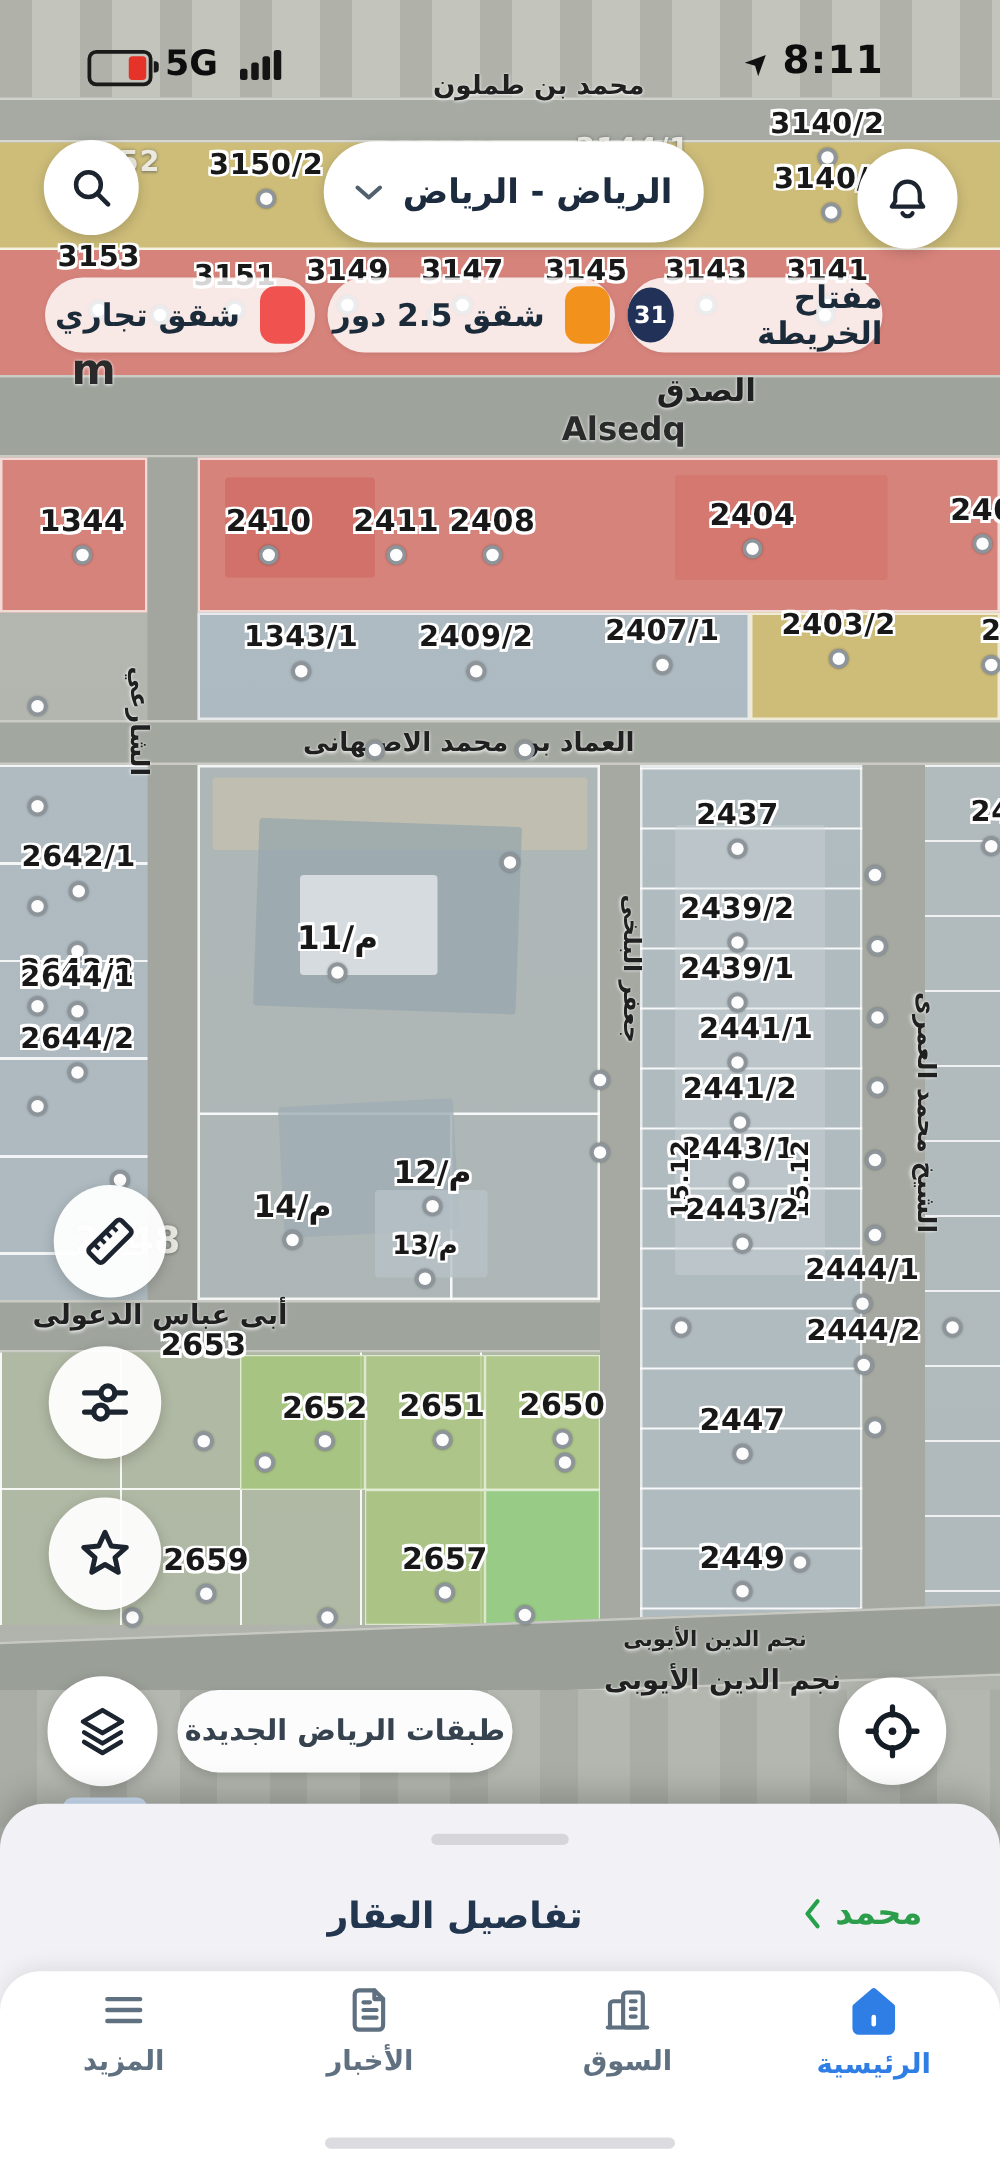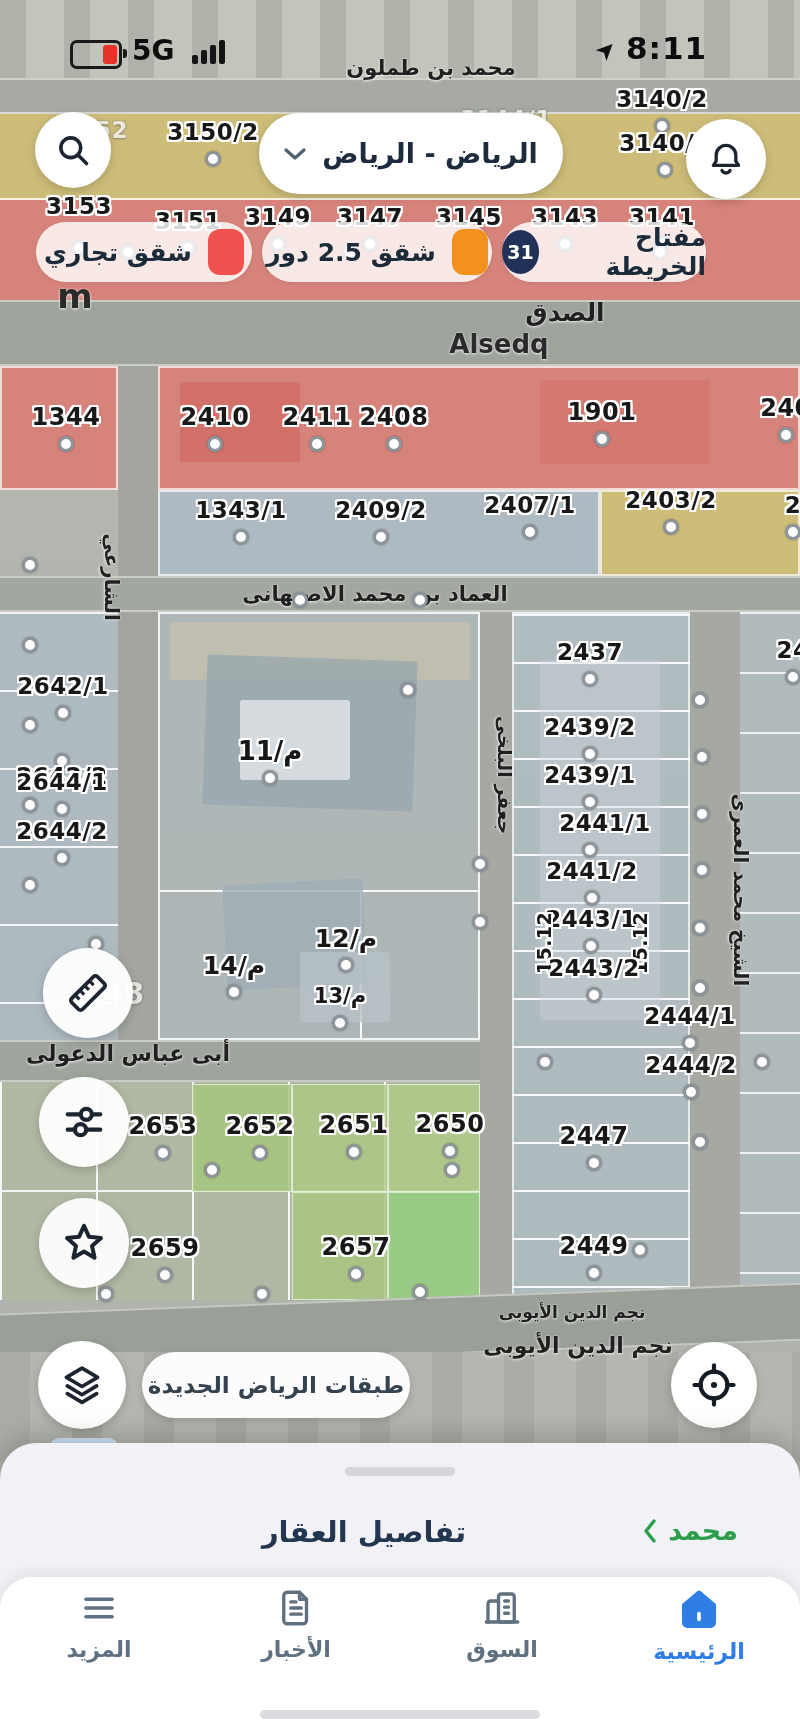--- a/index.html
+++ b/index.html
@@ -178,21 +178,21 @@
       <span class="lbl" style="left: 188px; top: 221px; font-size: 23px;">3151</span>
       <span class="lbl" style="left: 278px; top: 217px; font-size: 23px;">3149</span>
       <span class="lbl" style="left: 370px; top: 217px; font-size: 23px;">3147</span>
       <span class="lbl" style="left: 469px; top: 217px; font-size: 23px;">3145</span>
       <span class="lbl" style="left: 565px; top: 217px; font-size: 23px;">3143</span>
       <span class="lbl" style="left: 662px; top: 217px; font-size: 23px;">3141</span>
       <span class="lbl" style="left: 66px; top: 417px; font-size: 24px;">1344</span>
       <span class="lbl" style="left: 215px; top: 417px; font-size: 24px;">2410</span>
       <span class="lbl" style="left: 317px; top: 417px; font-size: 24px;">2411</span>
       <span class="lbl" style="left: 394px; top: 417px; font-size: 24px;">2408</span>
-      <span class="lbl" style="left: 602px; top: 412px; font-size: 24px;">1901</span>
+      <span class="lbl" style="left: 602px; top: 412px; font-size: 24px;">2404</span>
       <span class="lbl" style="left: 786px; top: 408px; font-size: 24px;">240</span>
       <span class="lbl" style="left: 241px; top: 510px; font-size: 23px;">1343/1</span>
       <span class="lbl" style="left: 381px; top: 510px; font-size: 23px;">2409/2</span>
       <span class="lbl" style="left: 530px; top: 505px; font-size: 23px;">2407/1</span>
       <span class="lbl" style="left: 671px; top: 500px; font-size: 23px;">2403/2</span>
       <span class="lbl" style="left: 793px; top: 505px; font-size: 23px;">2</span>
       <span class="lbl" style="left: 63px; top: 686px; font-size: 23px;">2642/1</span>
       <span class="lbl" style="left: 62px; top: 776px; font-size: 23px;">2642/2</span>
       <span class="lbl" style="left: 62px; top: 782px; font-size: 23px;">2644/1</span>
       <span class="lbl" style="left: 62px; top: 831px; font-size: 23px;">2644/2</span>
@@ -208,21 +208,21 @@
       <span class="lbl" style="left: 690px; top: 1016px; font-size: 23px;">2444/1</span>
       <span class="lbl" style="left: 691px; top: 1065px; font-size: 23px;">2444/2</span>
       <span class="lbl" style="left: 594px; top: 1136px; font-size: 24px;">2447</span>
       <span class="lbl" style="left: 594px; top: 1246px; font-size: 24px;">2449</span>
       <span class="lbl" style="left: 793px; top: 650px; font-size: 23px;">24</span>
       <span class="lbl g" style="left: 102px; top: 993px; font-size: 30px;">2648</span>
       <span class="lbl m" dir="ltr" style="left: 270px; top: 751px; font-size: 26px;">م/11</span>
       <span class="lbl m" dir="ltr" style="left: 346px; top: 938px; font-size: 25px;">م/12</span>
       <span class="lbl m" dir="ltr" style="left: 234px; top: 965px; font-size: 25px;">م/14</span>
       <span class="lbl m" dir="ltr" style="left: 340px; top: 996px; font-size: 21px;">م/13</span>
-      <span class="lbl" style="left: 163px; top: 1126px; font-size: 24px;">2653</span>
+      <span class="lbl" style="left: 163px; top: 1076px; font-size: 24px;">2653</span>
       <span class="lbl" style="left: 260px; top: 1126px; font-size: 24px;">2652</span>
       <span class="lbl" style="left: 354px; top: 1125px; font-size: 24px;">2651</span>
       <span class="lbl" style="left: 450px; top: 1124px; font-size: 24px;">2650</span>
       <span class="lbl" style="left: 165px; top: 1248px; font-size: 24px;">2659</span>
       <span class="lbl" style="left: 356px; top: 1247px; font-size: 24px;">2657</span>
     </div>
   <div id="dot-layer">
       <span class="dot" style="left: 213px; top: 159px;"></span>
       <span class="dot" style="left: 662px; top: 126px;"></span>
       <span class="dot" style="left: 665px; top: 170px;"></span>

